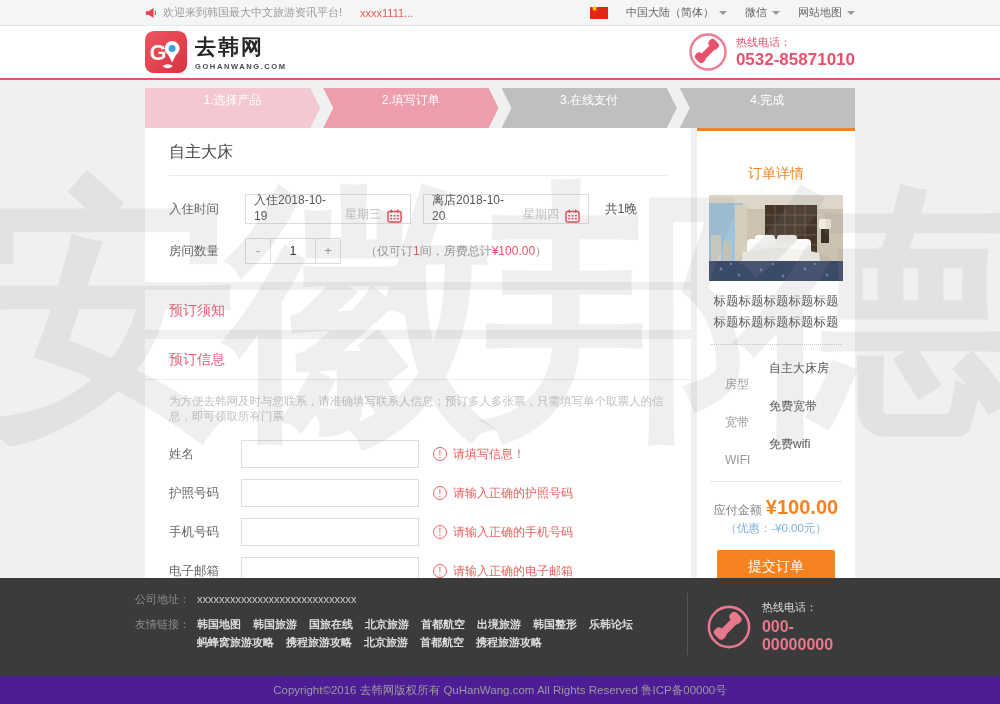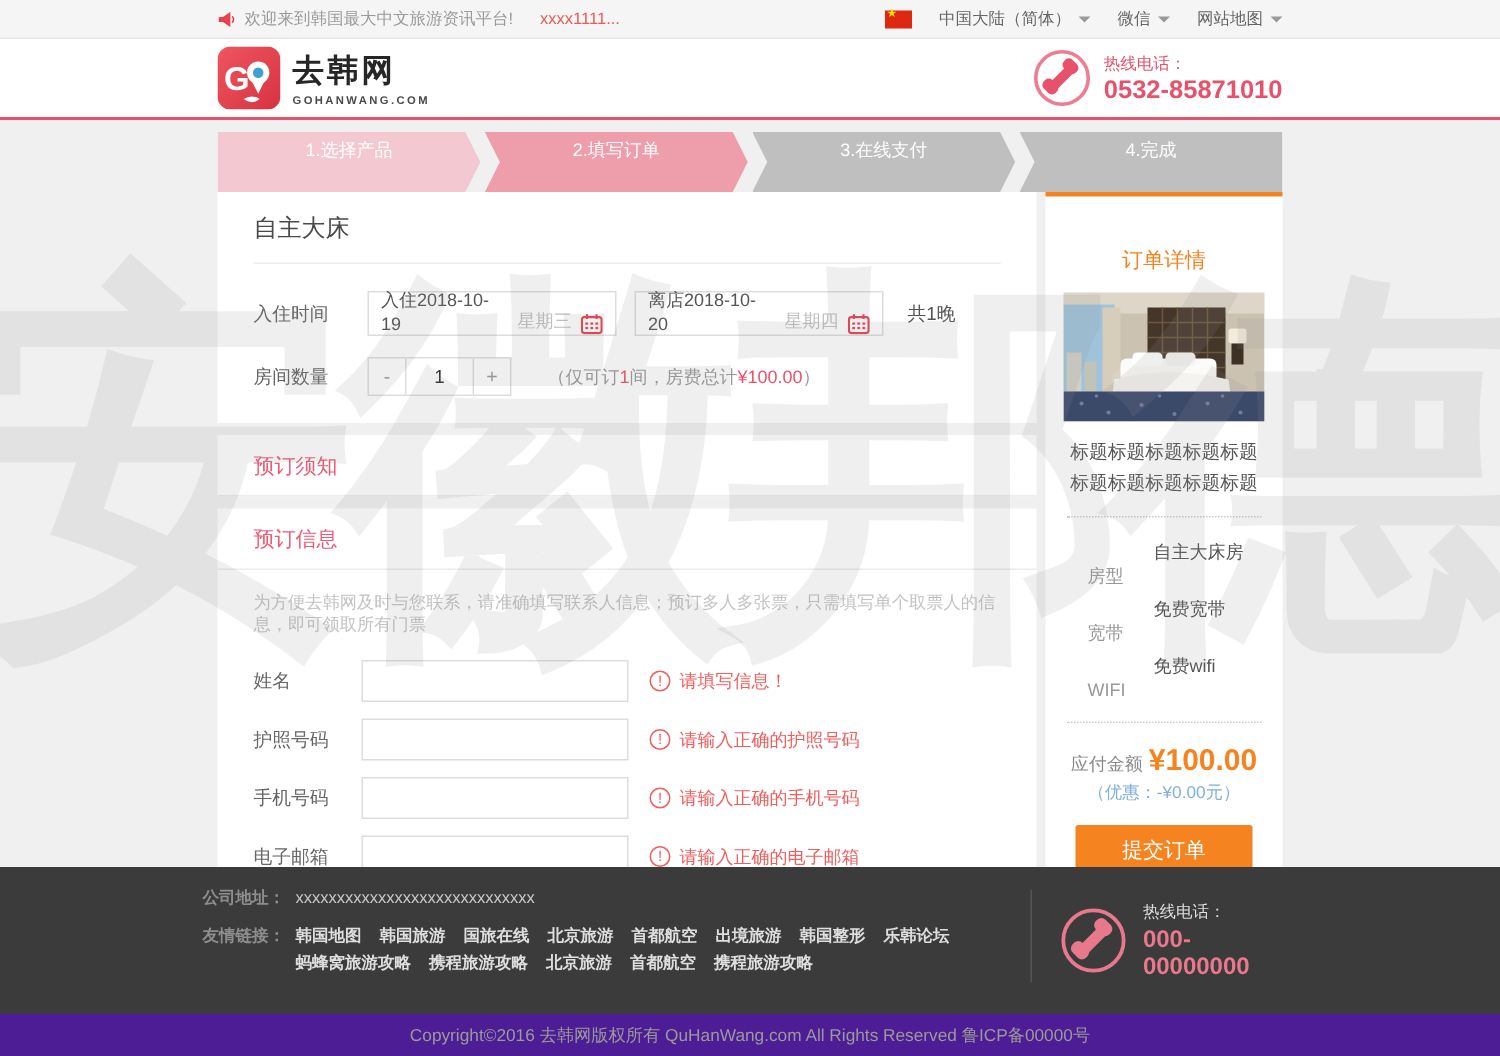--- a/index.html
+++ b/index.html
@@ -87,21 +87,21 @@
   .sb-pay { text-align:center; margin-top:14px; font-size:12px; color:#8a8a8a; }
   .sb-pay .val { font-size:20px; color:#f5831f; font-weight:bold; margin-left:4px; }
   .sb-discount { text-align:center; font-size:11.5px; color:#7fb0dd; margin-top:2px; }
   .sb-submit { display:block; width:118px; height:34px; margin:14px auto 4px; font-size:14px; }
 
   
   .footer { height:98px; background:#3b3b3b; }
   .ft-inner { width:730px; margin:0 auto; padding-top:13px; display:flex; }
   .ft-left { width:545px; }
   .ft-row { display:flex; font-size:11px; line-height:16px; margin-bottom:9px; }
-  .ft-label { color:#8d8d8d; flex:0 0 62px;font-weight:bold; }
+  .ft-label { color:#8d8d8d; flex:0 0 62px; }
   .ft-value { color:#c9c9c9; }
   .ft-links { display:flex; flex-wrap:wrap; gap:2px 12px; width:480px; }
   .ft-link { color:#c9c9c9; }
   .ft-links .ft-link { color:#dedede; font-weight:bold; }
   .ft-divider { width:1px; background:#555; height:62px; margin:2px 18px 0 10px; }
   .ft-phone { display:flex; align-items:center; gap:10px; margin-top:4px; }
   .ft-hl-label { font-size:11px; color:#ddd; }
   .ft-hl-num { font-size:16px; color:#e8788c; font-weight:bold; margin-top:3px; }
 
   .copybar { height:28px; background:#4c1d95; display:flex; align-items:center; justify-content:center; }

